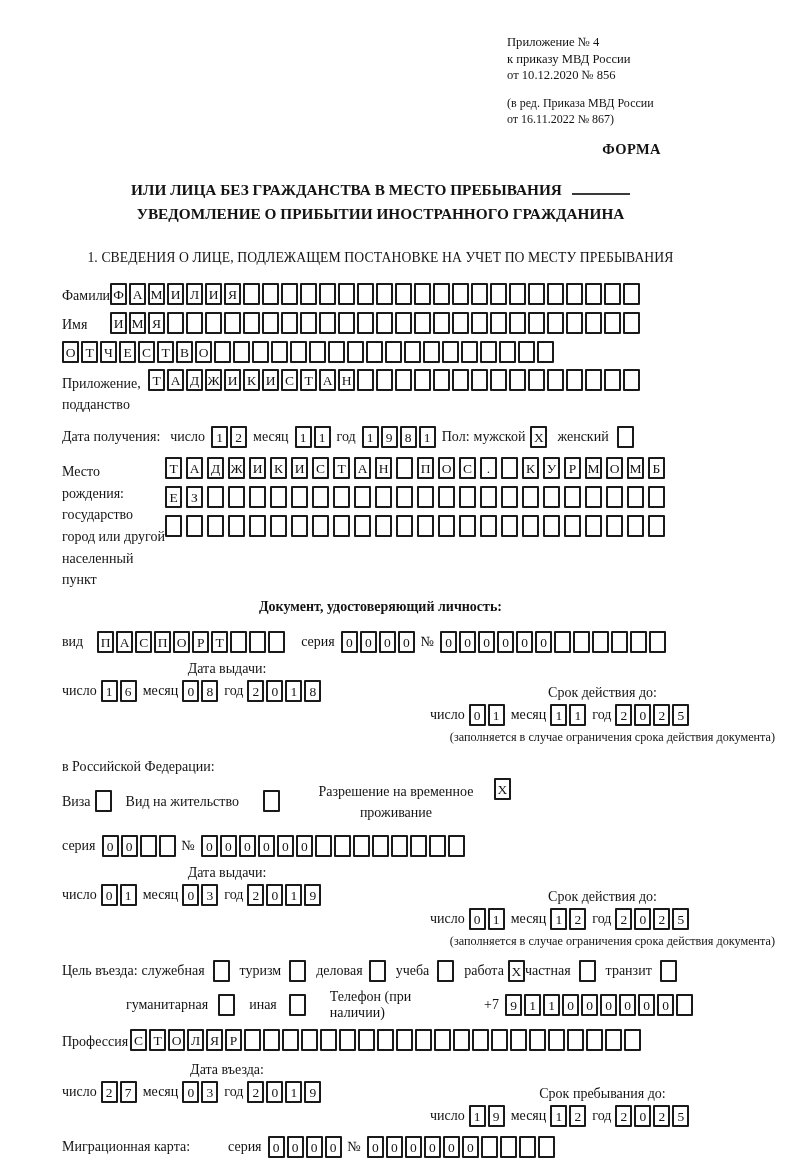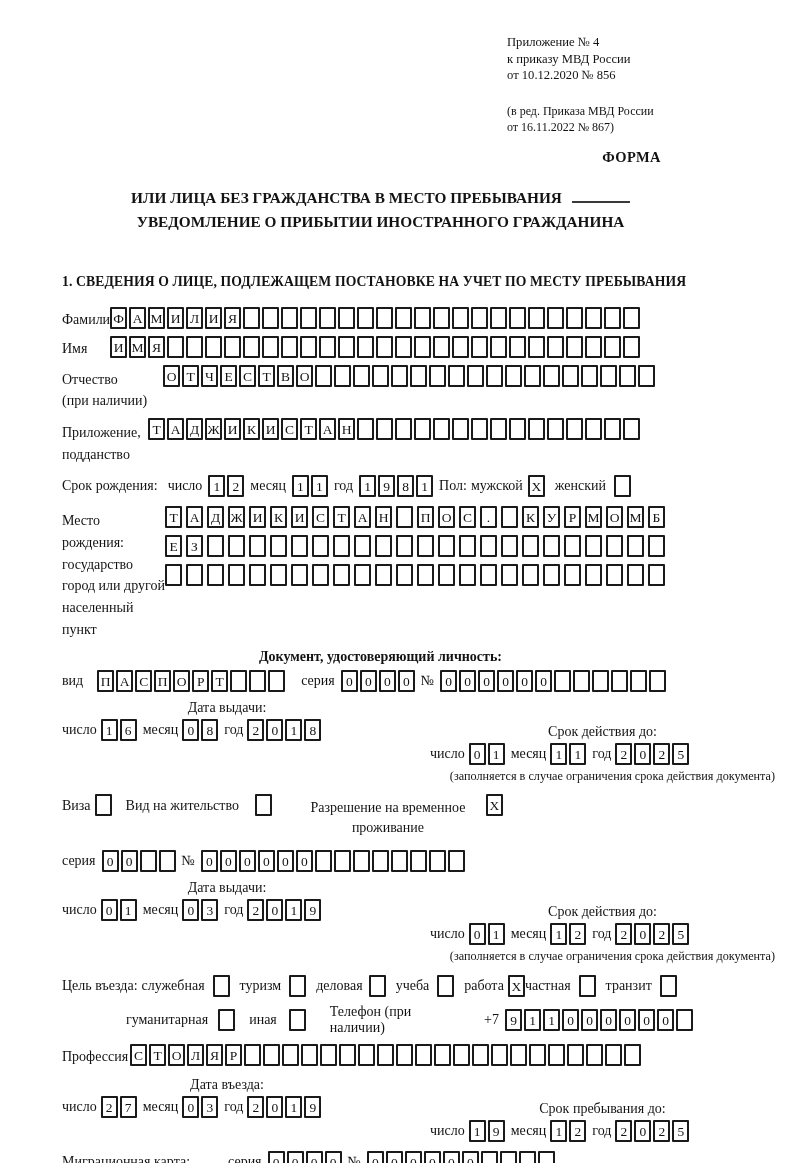--- a/index.html
+++ b/index.html
@@ -7,28 +7,28 @@
   body {
     width: 800px; height: 1163px; overflow: hidden;
     font-family: "Liberation Serif", "DejaVu Serif", serif;
     color: #131313;
   }
   .page { width: 724px; height: 1163px; padding: 34px 25px 0 62px; }
 
   
   .hdr { margin-left: auto; width: 192px; font-size: 12.6px; line-height: 1.32; }
   .hdr .sub { font-size: 12px; }
-  .hdr .sub.first { margin-top: 20px; }
+  .hdr .sub.first { margin-top: 12px; }
 
   .forma { text-align: right; font-weight: bold; font-size: 14.5px; margin: 14px 38px 0 0; letter-spacing: .4px; }
 
   .title { text-align: center; font-weight: bold; font-size: 15.3px; line-height: 1.55; margin-top: 20px; }
   .blank-line { display: inline-block; width: 58px; height: 13px; border-bottom: 2px solid #3a3a3a; margin-left: 10px; }
 
-  .sect { font-weight: bold; font-size: 13.7px; margin-top: 40px; letter-spacing: .1px; }
+  .sect { font-weight: normal; font-size: 13.7px; margin-top: 24px; letter-spacing: .1px; text-align: center; }
 
   .rows { margin-top: 17px; }
 
   .frow { display: flex; align-items: flex-start; margin-top: 6px; }
   .lbl { font-size: 14px; line-height: 1.35; flex: none; padding-top: 4px; }
   .lblcol { flex: none; font-size: 14px; line-height: 1.55; padding-top: 4px; }
 
   .w48  { width: 48px; }
   .w86  { width: 86px; }
   .w101 { width: 101px; }
@@ -55,28 +55,28 @@
   .dcol-r { flex: 1; margin-top: 24px; }
   .dhead { text-align: center; font-size: 14px; }
   .dhead-l { width: 330px; }
   .dhead-r { width: 345px; }
   .drow { display: flex; align-items: center; font-size: 14px; margin-top: 3px; }
   .drow .cells { margin: 0 6px 0 4px; }
   .dnote { font-size: 12.2px; text-align: right; margin-top: 4px; }
 
   .intro { font-size: 14px; line-height: 1.65; margin-top: 10px; }
 
-  .optrow { display: flex; align-items: flex-start; margin-top: 5px; font-size: 14px; }
+  .optrow { display: flex; align-items: center; font-size: 14px; }
   .opt { display: flex; align-items: flex-start; }
   .opt .olbl { padding-top: 4px; }
   .opt .cell { margin-left: 8px; }
   .olbl.c2 { width: 180px; text-align: center; line-height: 1.45; }
   .olbl.c3 { width: 175px; text-align: center; line-height: 1.45; }
   .mr14 { margin-right: 14px; }
-  .mr26 { margin-right: 26px; }
+  .mr26 { margin-right: 26px; gap: 8px; }
 </style>
 </head>
 <body>
 
 <div class="page">
 
   <div class="hdr">
     <div>Приложение № 4</div>
     <div>к приказу МВД России</div>
     <div>от 10.12.2020 № 856</div>
@@ -157,24 +157,20 @@
           <span class="cell"></span>
           <span class="cell"></span>
           <span class="cell"></span>
           <span class="cell"></span>
           <span class="cell"></span>
           <span class="cell"></span>
         </div>
     </div>
 
     <div class="frow">
-      <div class="lblcol w101">
-        <div>Отчество</div>
-        <div>(при наличии)</div>
-      </div>
       <div class="cells">
           <span class="cell">О</span>
           <span class="cell">Т</span>
           <span class="cell">Ч</span>
           <span class="cell">Е</span>
           <span class="cell">С</span>
           <span class="cell">Т</span>
           <span class="cell">В</span>
           <span class="cell">О</span>
           <span class="cell"></span>
@@ -227,21 +223,21 @@
           <span class="cell"></span>
           <span class="cell"></span>
           <span class="cell"></span>
           <span class="cell"></span>
           <span class="cell"></span>
           <span class="cell"></span>
         </div>
     </div>
 
     <div class="inline" style="margin-top:10px;">
-      <span>Срок рождения:</span>
+      <span>Дата получения:</span>
       <span class="sp">число</span>
       <span class="cells">
           <span class="cell">1</span>
           <span class="cell">2</span>
         </span>
       <span>месяц</span>
       <span class="cells">
           <span class="cell">1</span>
           <span class="cell">1</span>
         </span>
@@ -343,21 +339,21 @@
             <span class="cell"></span>
             <span class="cell"></span>
             <span class="cell"></span>
             <span class="cell"></span>
           </div>
       </div>
     </div>
 
     <div class="center-bold">Документ, удостоверяющий личность:</div>
 
-    <div class="inline" style="margin-top:5px;">
+    <div class="inline" style="margin-top:16px;">
       <span>вид</span>
       <span class="cells" style="margin-left:14px;">
           <span class="cell">П</span>
           <span class="cell">А</span>
           <span class="cell">С</span>
           <span class="cell">П</span>
           <span class="cell">О</span>
           <span class="cell">Р</span>
           <span class="cell">Т</span>
           <span class="cell"></span>
@@ -430,20 +426,21 @@
               <span class="cell">0</span>
               <span class="cell">2</span>
               <span class="cell">5</span>
             </span>
         </div>
         <div class="dnote">(заполняется в случае ограничения срока действия документа)</div>
       </div>
     </div>
 
     <div class="intro">
+      <div>в Российской Федерации:</div>
     </div>
 
     <div class="optrow">
       <span class="opt mr14">
         <span class="olbl">Виза</span>
         <span class="cell" style="margin-left:4px;"></span>
       </span>
       <span class="opt mr26">
         <span class="olbl">Вид на жительство</span>
         <span class="cell" style="margin-left:16px;"></span>

